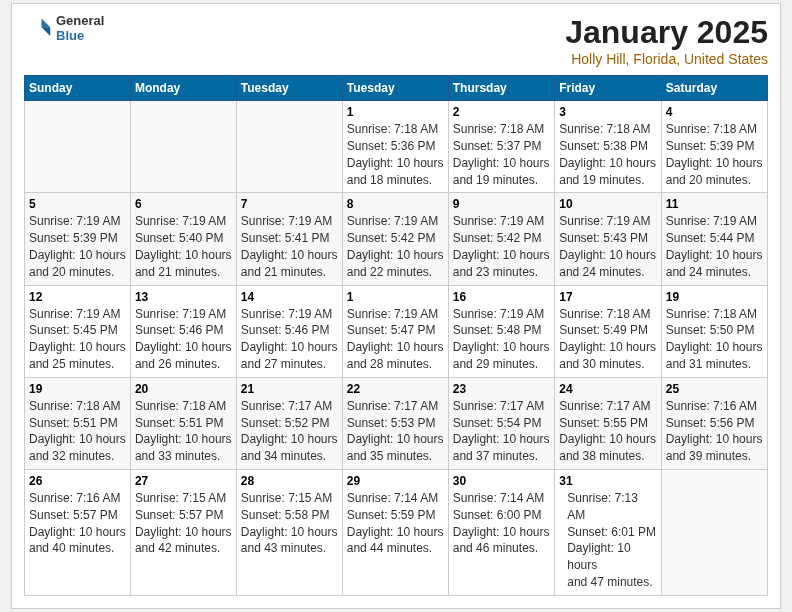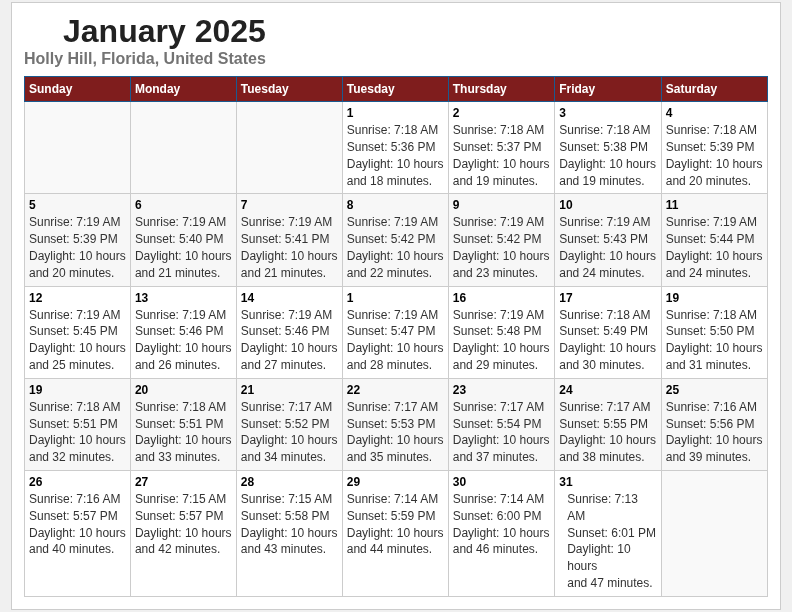--- a/index.html
+++ b/index.html
@@ -45,31 +45,31 @@
     }
     .title-block {
       text-align: right;
     }
     .title-block h1 {
       font-size: 32px;
       font-weight: bold;
       color: #222;
     }
     .title-block h2 {
-      font-size: 16px;
-      font-weight: bold;
-      color: #737373;
+      font-size: 14px;
+      font-weight: normal;
+      color: #a16207;
     }
     table {
       width: 100%;
       border-collapse: collapse;
       font-size: 10.5px;
     }
     thead tr th {
-      background: #7f1d1d;
+      background: #0369a1;
       color: white;
       padding: 5px 4px;
       text-align: left;
       font-size: 12px;
       border: 1px solid #1a5a90;
     }
     tbody tr td {
       border: 1px solid #ccc;
       vertical-align: top;
       padding: 4px 4px;
@@ -93,20 +93,30 @@
     }
     td.empty {
       background: #f9f9f9;
     }
   </style>
 </head>
 <body>
 
 <div class="calendar-container">
   <div class="header">
+    <div class="logo">
+      <svg class="logo-icon" viewBox="0 0 32 32">
+        <polygon points="20,4 30,14 20,14" fill="#2a6ea6"></polygon>
+        <polygon points="20,14 30,14 30,24" fill="#1a5a90"></polygon>
+      </svg>
+      <div class="logo-text">
+        <span>General</span>
+        <span>Blue</span>
+      </div>
+    </div>
     <div class="title-block">
       <h1>January 2025</h1>
       <h2>Holly Hill, Florida, United States</h2>
     </div>
   </div>
 
   <table>
     <thead>
       <tr>
       <th>Sunday</th>

